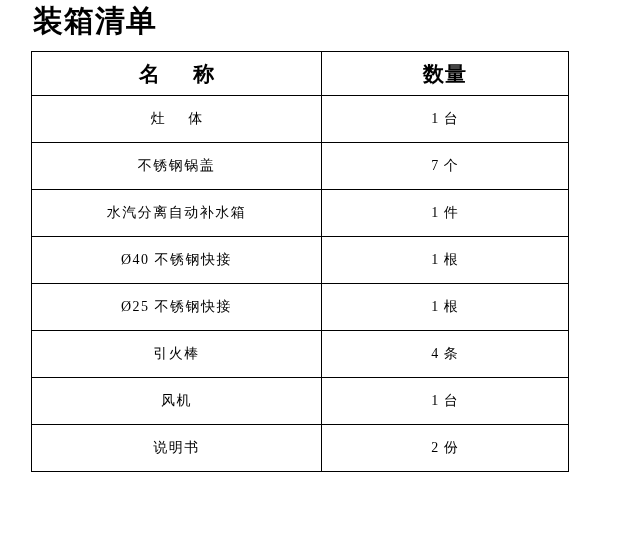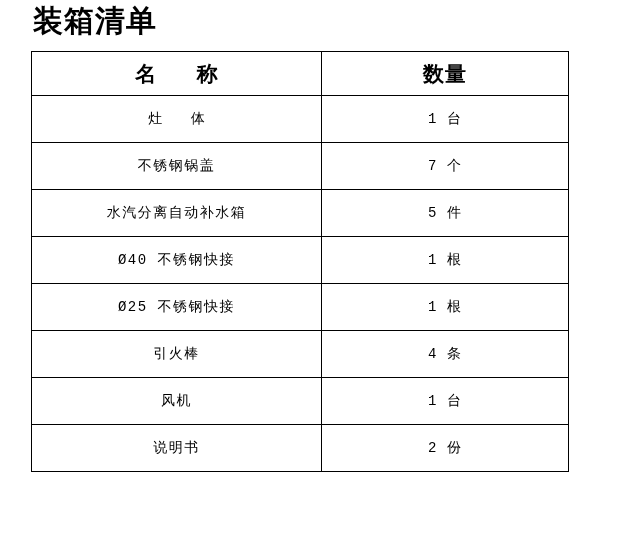--- a/index.html
+++ b/index.html
@@ -38,21 +38,20 @@
     width: 537px;
     border-collapse: collapse;
     table-layout: fixed;
   }
   .packing-table td, .packing-table th {
     border: 1px solid #000000;
     text-align: center;
     vertical-align: middle;
     padding: 0;
     font-weight: normal;
-    font-family: Liberation Mono, monospace;
   }
   .packing-table col.col-name { width: 290px; }
   .packing-table col.col-qty  { width: 247px; }
 
   .head-row td {
     height: 43px;
     font-size: 21px;
     font-weight: bold;
     letter-spacing: 1px;
   }
@@ -105,21 +104,21 @@
       </tr>
 
 
       <tr class="body-row">
         <td class="cell-name">不锈钢锅盖</td>
         <td class="cell-qty">7 个</td>
       </tr>
 
       <tr class="body-row">
         <td class="cell-name">水汽分离自动补水箱</td>
-        <td class="cell-qty">5 件</td>
+        <td class="cell-qty">1 件</td>
       </tr>
 
       <tr class="body-row">
         <td class="cell-name">Ø40 不锈钢快接</td>
         <td class="cell-qty">1 根</td>
       </tr>
 
       <tr class="body-row">
         <td class="cell-name">Ø25 不锈钢快接</td>
         <td class="cell-qty">1 根</td>

